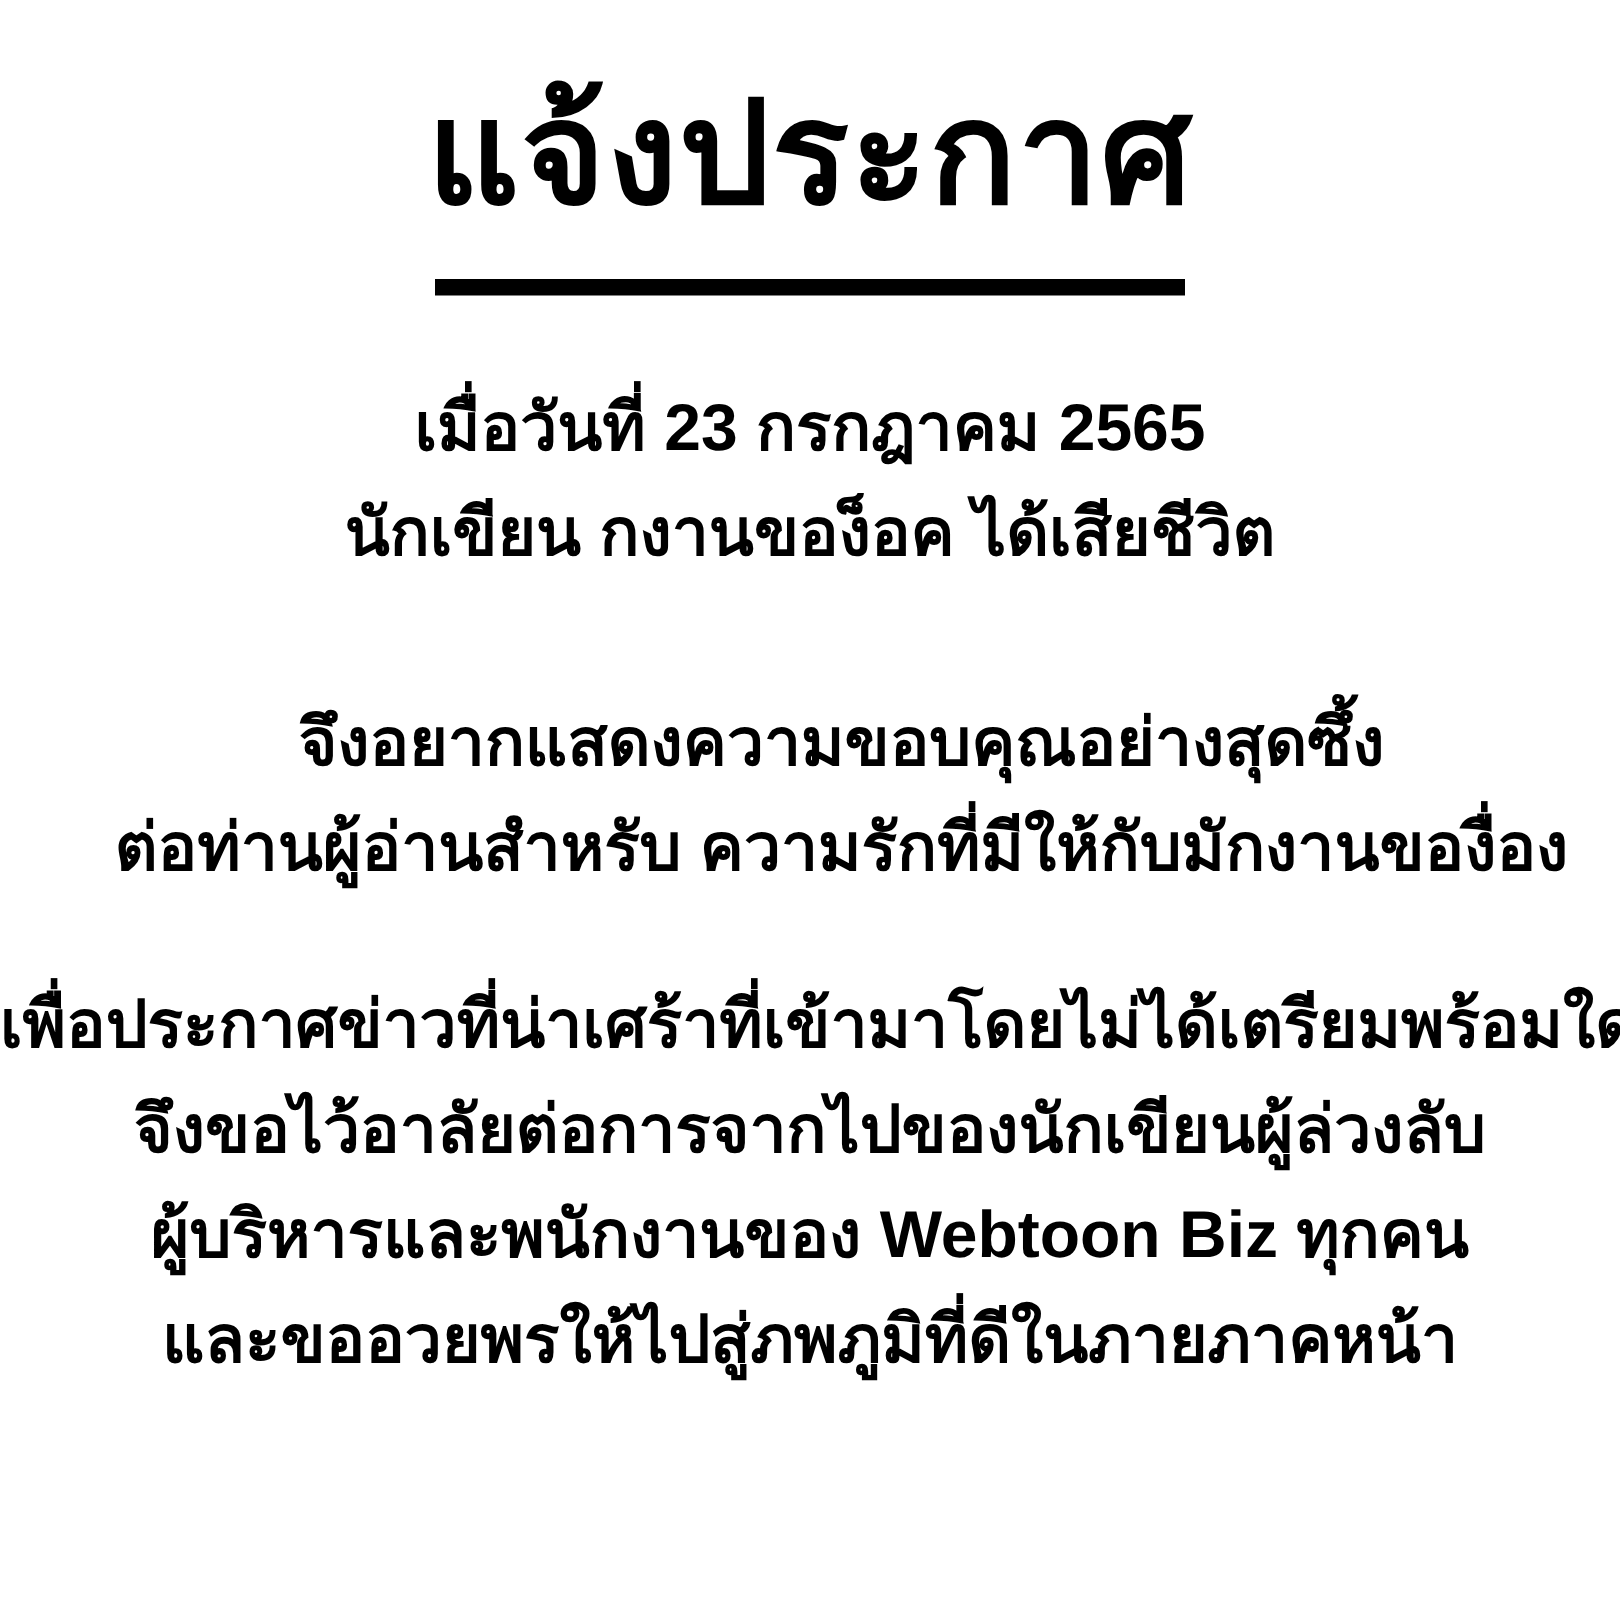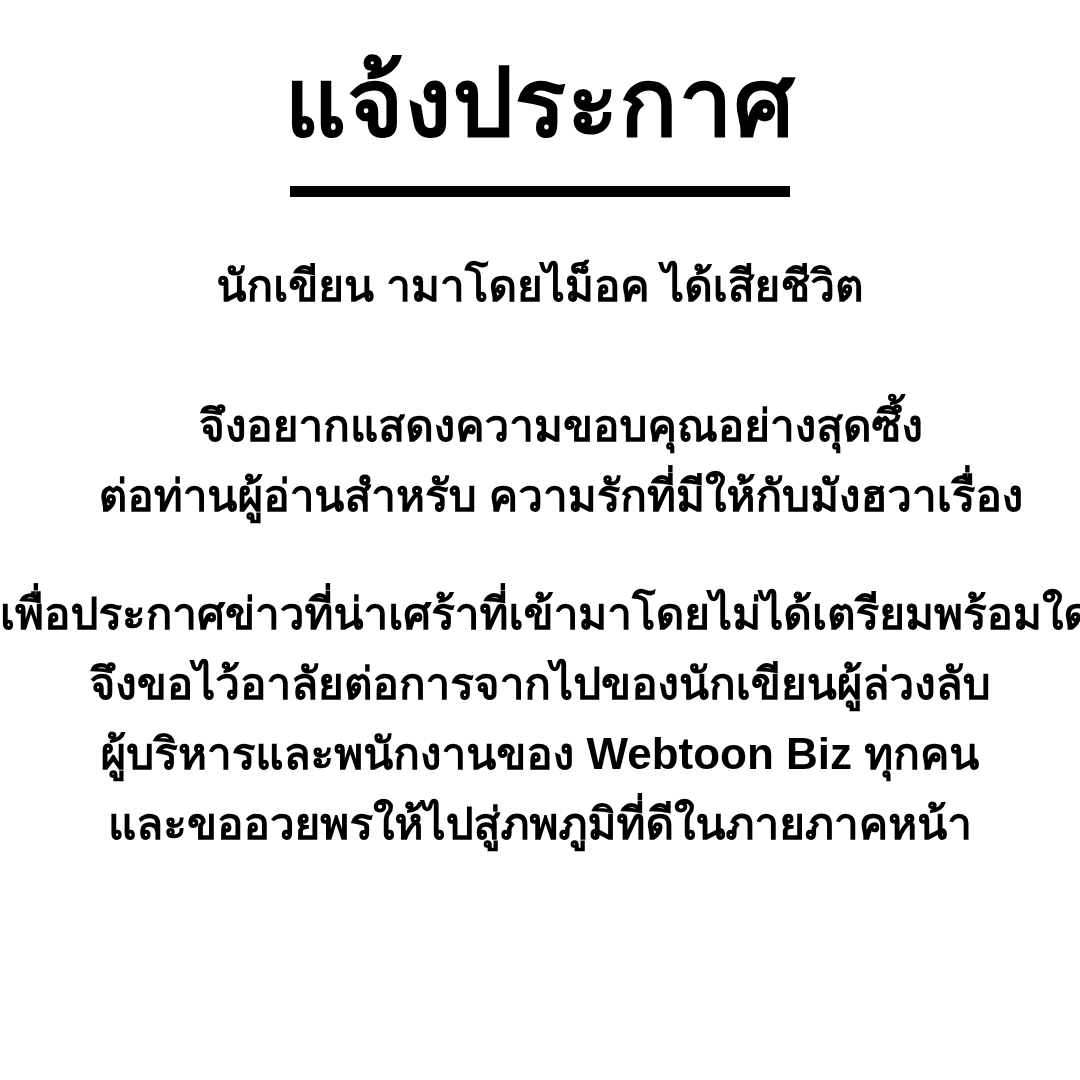--- a/index.html
+++ b/index.html
@@ -41,26 +41,27 @@
 </head>
 <body>
 
 <div class="page">
 
   <h1 class="title">แจ้งประกาศ</h1>
 
   <div class="divider"></div>
 
   <div class="para para-1">
-    <div class="line">นักเขียน ามาโดยไม็อค ได้เสียชีวิต</div>
+    <div class="line">เมื่อวันที่ 23 กรกฎาคม 2565</div>
+    <div class="line">นักเขียน กงานของ็อค ได้เสียชีวิต</div>
   </div>
 
   <div class="para para-2">
     <div class="line">จึงอยากแสดงความขอบคุณอย่างสุดซึ้ง</div>
-    <div class="line">ต่อท่านผู้อ่านสำหรับ ความรักที่มีให้กับมังฮวาเรื่อง</div>
+    <div class="line">ต่อท่านผู้อ่านสำหรับ ความรักที่มีให้กับมักงานของื่อง</div>
   </div>
 
   <div class="para para-3">
     <div class="line">เพื่อประกาศข่าวที่น่าเศร้าที่เข้ามาโดยไม่ได้เตรียมพร้อมใด ๆ</div>
     <div class="line">จึงขอไว้อาลัยต่อการจากไปของนักเขียนผู้ล่วงลับ</div>
     <div class="line">ผู้บริหารและพนักงานของ Webtoon Biz ทุกคน</div>
     <div class="line">และขออวยพรให้ไปสู่ภพภูมิที่ดีในภายภาคหน้า</div>
   </div>
 
 </div>

